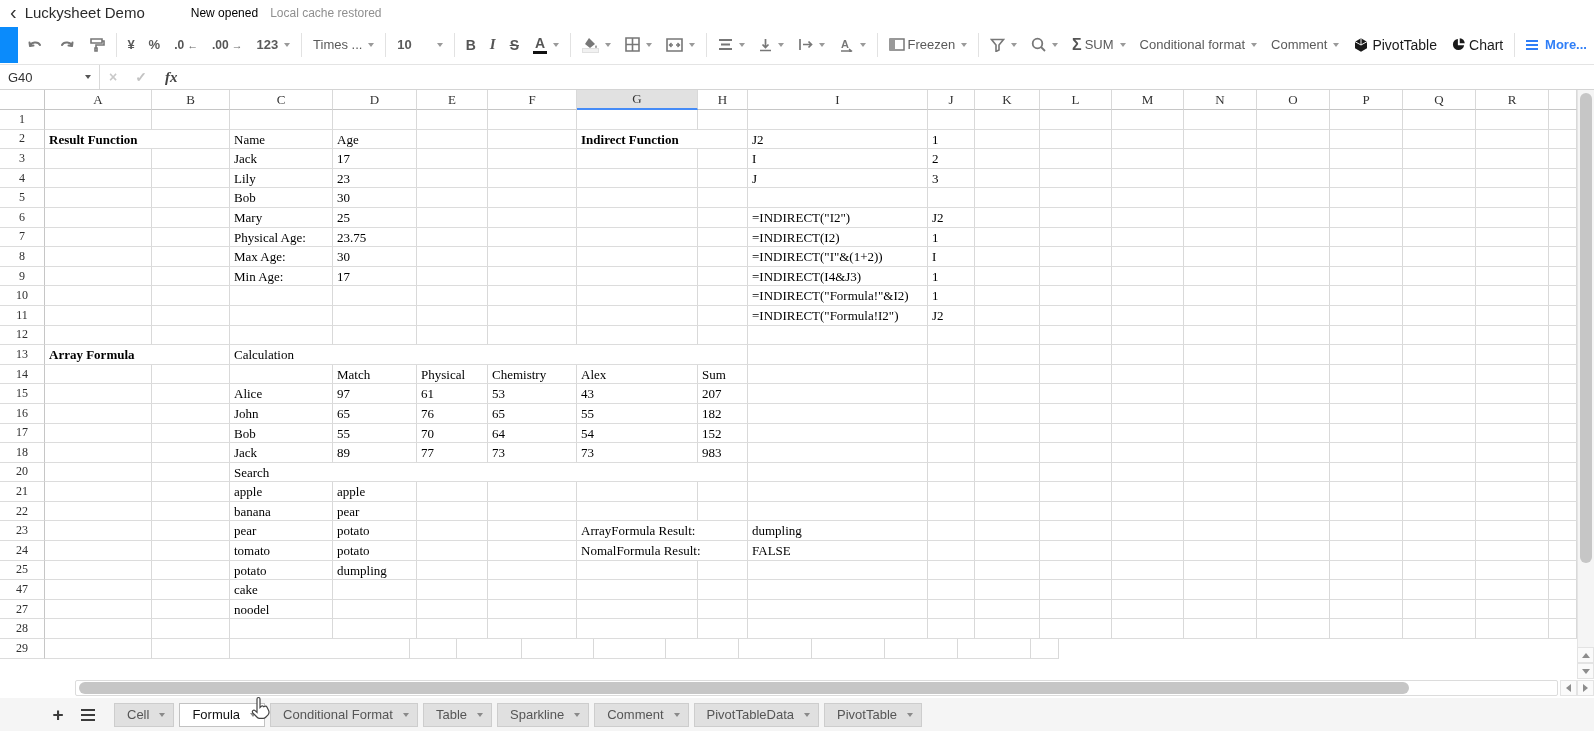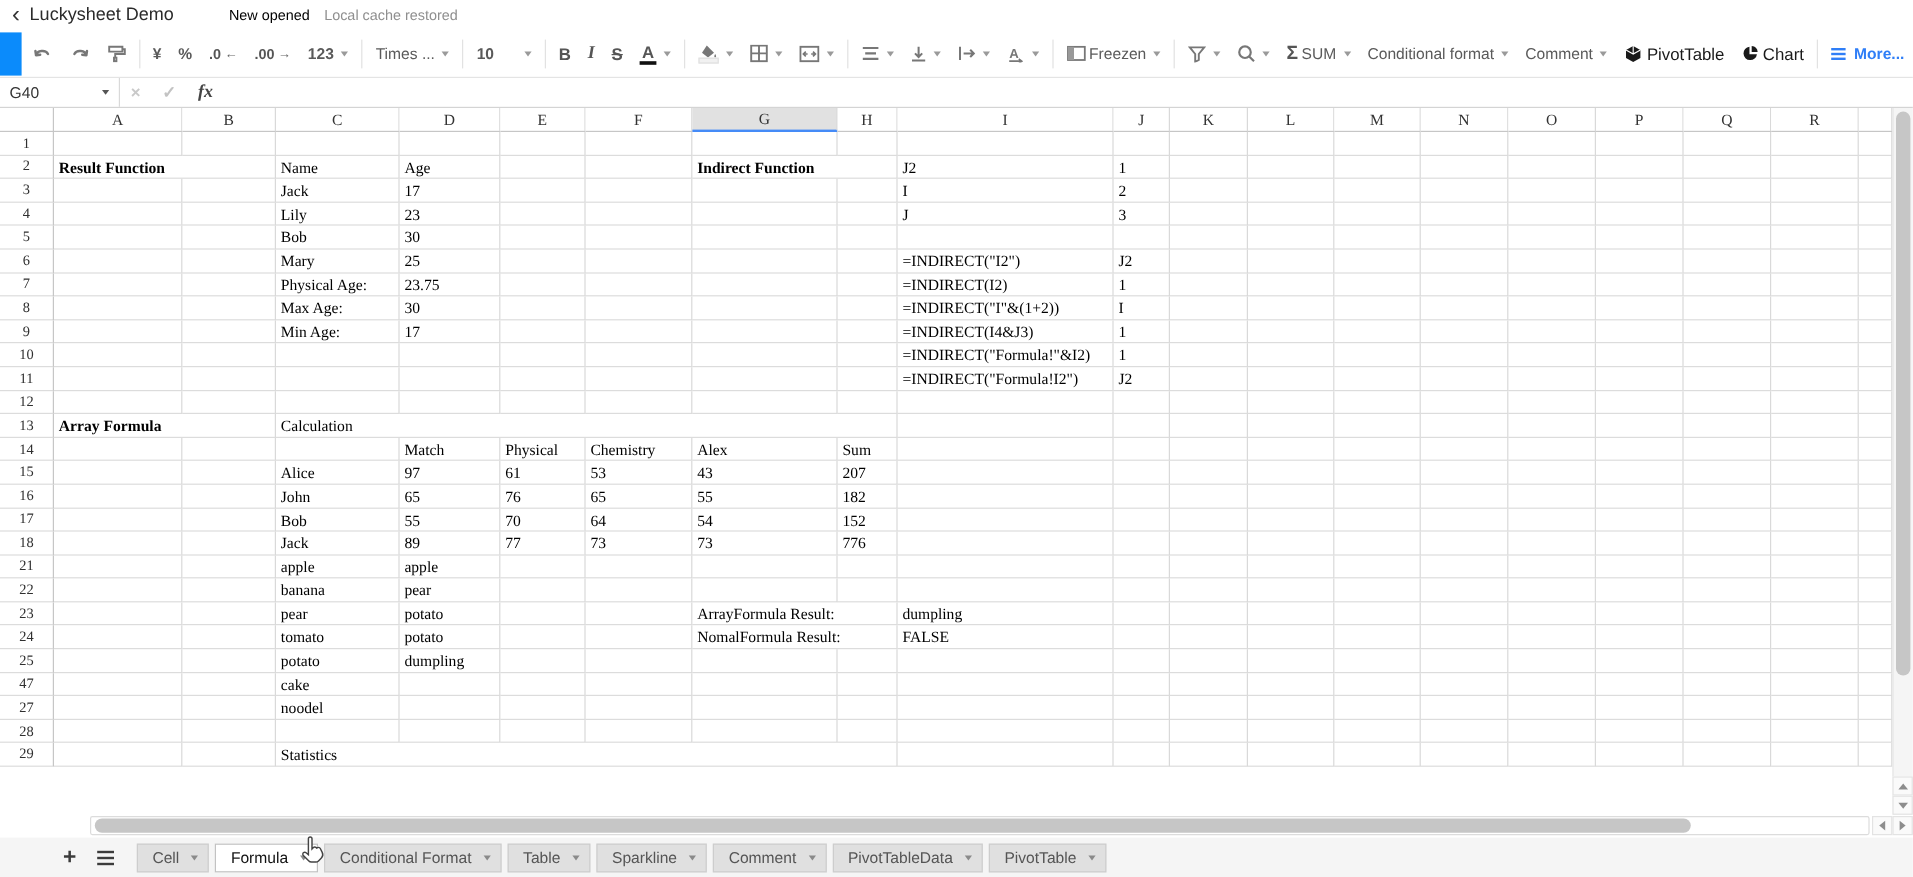--- a/index.html
+++ b/index.html
@@ -687,21 +687,38 @@
     </div>
     <div class="grow">
       <div class="gcell rowhead" style="width: 45px; height: 19.6px;">18</div>
       <div class="gcell dcell" style="width: 107px; height: 19.6px;"></div>
       <div class="gcell dcell" style="width: 78px; height: 19.6px;"></div>
       <div class="gcell dcell" style="width: 103px; height: 19.6px;">Jack</div>
       <div class="gcell dcell" style="width: 84px; height: 19.6px;">89</div>
       <div class="gcell dcell" style="width: 71px; height: 19.6px;">77</div>
       <div class="gcell dcell" style="width: 89px; height: 19.6px;">73</div>
       <div class="gcell dcell" style="width: 121px; height: 19.6px;">73</div>
-      <div class="gcell dcell" style="width: 50px; height: 19.6px;">776</div>
+      <div class="gcell dcell" style="width: 50px; height: 19.6px;">983</div>
+      <div class="gcell dcell" style="width: 180px; height: 19.6px;"></div>
+      <div class="gcell dcell" style="width: 47px; height: 19.6px;"></div>
+      <div class="gcell dcell" style="width: 65px; height: 19.6px;"></div>
+      <div class="gcell dcell" style="width: 72px; height: 19.6px;"></div>
+      <div class="gcell dcell" style="width: 72px; height: 19.6px;"></div>
+      <div class="gcell dcell" style="width: 73px; height: 19.6px;"></div>
+      <div class="gcell dcell" style="width: 73px; height: 19.6px;"></div>
+      <div class="gcell dcell" style="width: 73px; height: 19.6px;"></div>
+      <div class="gcell dcell" style="width: 73px; height: 19.6px;"></div>
+      <div class="gcell dcell" style="width: 73px; height: 19.6px;"></div>
+      <div class="gcell dcell" style="width: 28px; height: 19.6px;"></div>
+    </div>
+    <div class="grow">
+      <div class="gcell rowhead" style="width: 45px; height: 19.6px;">20</div>
+      <div class="gcell dcell" style="width: 107px; height: 19.6px;"></div>
+      <div class="gcell dcell" style="width: 78px; height: 19.6px;"></div>
+      <div class="gcell dcell" style="width: 518px; height: 19.6px;">Search</div>
       <div class="gcell dcell" style="width: 180px; height: 19.6px;"></div>
       <div class="gcell dcell" style="width: 47px; height: 19.6px;"></div>
       <div class="gcell dcell" style="width: 65px; height: 19.6px;"></div>
       <div class="gcell dcell" style="width: 72px; height: 19.6px;"></div>
       <div class="gcell dcell" style="width: 72px; height: 19.6px;"></div>
       <div class="gcell dcell" style="width: 73px; height: 19.6px;"></div>
       <div class="gcell dcell" style="width: 73px; height: 19.6px;"></div>
       <div class="gcell dcell" style="width: 73px; height: 19.6px;"></div>
       <div class="gcell dcell" style="width: 73px; height: 19.6px;"></div>
       <div class="gcell dcell" style="width: 73px; height: 19.6px;"></div>
@@ -878,21 +895,20 @@
       <div class="gcell dcell" style="width: 73px; height: 19.6px;"></div>
       <div class="gcell dcell" style="width: 73px; height: 19.6px;"></div>
       <div class="gcell dcell" style="width: 73px; height: 19.6px;"></div>
       <div class="gcell dcell" style="width: 73px; height: 19.6px;"></div>
       <div class="gcell dcell" style="width: 28px; height: 19.6px;"></div>
     </div>
     <div class="grow">
       <div class="gcell rowhead" style="width: 45px; height: 19.6px;">29</div>
       <div class="gcell dcell" style="width: 107px; height: 19.6px;"></div>
       <div class="gcell dcell" style="width: 78px; height: 19.6px;"></div>
-      <div class="gcell dcell" style="width: 518px; height: 19.6px;">Statistics</div>
       <div class="gcell dcell" style="width: 180px; height: 19.6px;"></div>
       <div class="gcell dcell" style="width: 47px; height: 19.6px;"></div>
       <div class="gcell dcell" style="width: 65px; height: 19.6px;"></div>
       <div class="gcell dcell" style="width: 72px; height: 19.6px;"></div>
       <div class="gcell dcell" style="width: 72px; height: 19.6px;"></div>
       <div class="gcell dcell" style="width: 73px; height: 19.6px;"></div>
       <div class="gcell dcell" style="width: 73px; height: 19.6px;"></div>
       <div class="gcell dcell" style="width: 73px; height: 19.6px;"></div>
       <div class="gcell dcell" style="width: 73px; height: 19.6px;"></div>
       <div class="gcell dcell" style="width: 73px; height: 19.6px;"></div>

